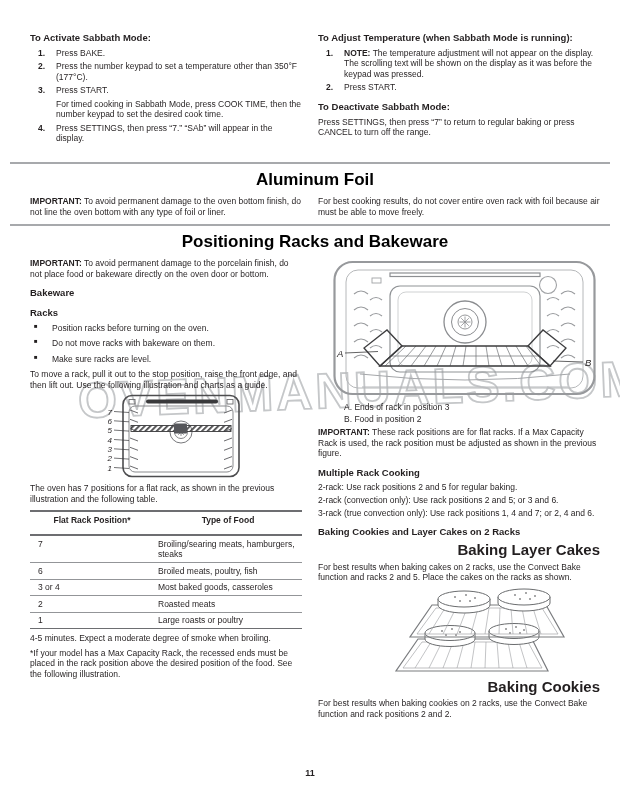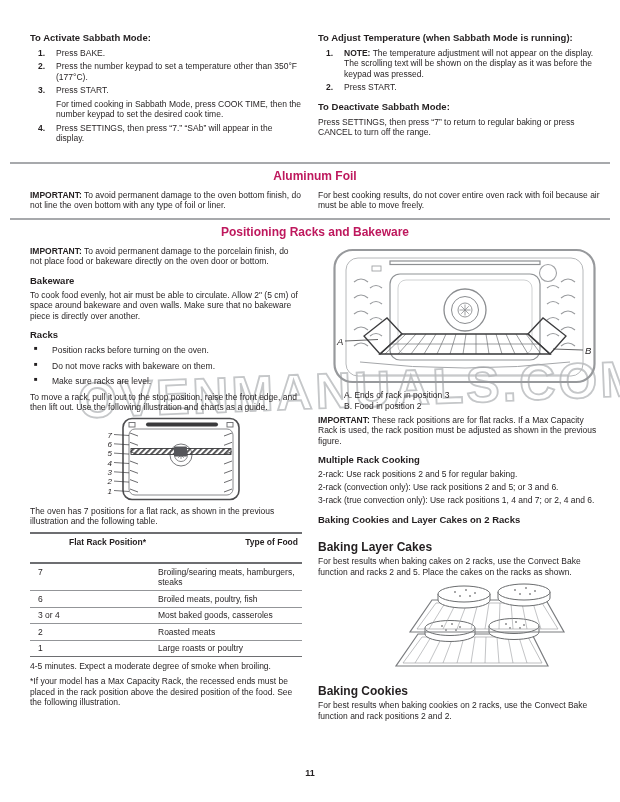--- a/index.html
+++ b/index.html
@@ -14,39 +14,39 @@
   }
 
   .content { position:relative; z-index:1; padding:32px 20px 0 30px; font-size:8.5px; line-height:1.24; }
 
   .cols { display:flex; }
   .col-l { width:272px; }
   .col-r { width:282px; margin-left:16px; }
 
   h3 { font-size:9.5px; margin:0 0 4px 0; }
   h4 { font-size:9.5px; margin:8px 0 3px 0; }
-  h5 { font-size:12px; margin:14px 0 2px 0; }
+  h5 { font-size:15px; margin:3px 0 2px 0;text-align:right; }
   p  { margin:0 0 4px 0; }
 
   ol.steps { list-style:none; margin:0; padding:0; }
   ol.steps li { position:relative; padding-left:26px; margin-bottom:3px; }
   ol.steps li .num { position:absolute; left:8px; font-weight:bold; }
   ol.steps li p.sub { margin:3px 0 0 0; }
 
   ul.bullets { list-style:none; margin:4px 0 2px 0; padding:0; }
   ul.bullets li { position:relative; padding-left:22px; margin-bottom:5px; }
   ul.bullets li:before { content:"■"; position:absolute; left:4px; top:0px; font-size:6px; }
 
   .rule { height:2px; background:#a7a9ac; margin-left:-20px; margin-right:-10px; }
-  .section-h { text-align:center; color:#be185d; font-weight:bold; font-size:12px; margin:5px 0 6px 0; }
+  .section-h { text-align:center; color:#000000; font-weight:bold; font-size:17px; margin:5px 0 6px 0; }
 
   .topsec { height:130px; }
 
   table.rack { width:100%; border-collapse:collapse; margin-top:5px; }
-  table.rack th { text-align:right; font-size:8.5px; border-top:2px solid #6d6e71; border-bottom:2px solid #6d6e71; padding:3px 4px 15px 8px; }
+  table.rack th { text-align:center; font-size:8.5px; border-top:2px solid #6d6e71; border-bottom:2px solid #6d6e71; padding:3px 4px 9px 8px; }
   table.rack th:first-child { width:108px; }
   table.rack td { border-bottom:1.5px solid #939598; padding:2.5px 4px 2.5px 8px; vertical-align:top; }
   table.rack tr:last-child td { border-bottom:1.5px solid #6d6e71; }
   table.rack { margin-bottom:4px; }
 
   .fig { display:block; }
   .fig-rackpos { margin:2px 0 5px 72px; }
   .fig-oven { margin:2px 0 2px 14px; }
   .fig-cakes { margin:2px 0 3px 58px; }
 
@@ -121,21 +121,20 @@
     <div class="rule" style="margin-top:3px;"></div>
 
     <div class="section-h">Positioning Racks and Bakeware</div>
 
     <div class="cols">
 
       <div class="col-l">
         <p><b>IMPORTANT:</b><span> To avoid permanent damage to the porcelain finish, do not place food or bakeware directly on the oven door or bottom.</span></p>
 
         <h4>Bakeware</h4>
-        <p>To cook food evenly, hot air must be able to circulate. Allow 2" (5 cm) of space around bakeware and oven walls. Make sure that no bakeware piece is directly over another.</p>
 
         <h4>Racks</h4>
         <ul class="bullets">
           <li>Position racks before turning on the oven.</li>
           <li>Do not move racks with bakeware on them.</li>
           <li>Make sure racks are level.</li>
         </ul>
         <p>To move a rack, pull it out to the stop position, raise the front edge, and then lift out. Use the following illustration and charts as a guide.</p>
 
         <svg class="fig fig-rackpos" width="150" height="84" viewBox="0 0 150 84">

